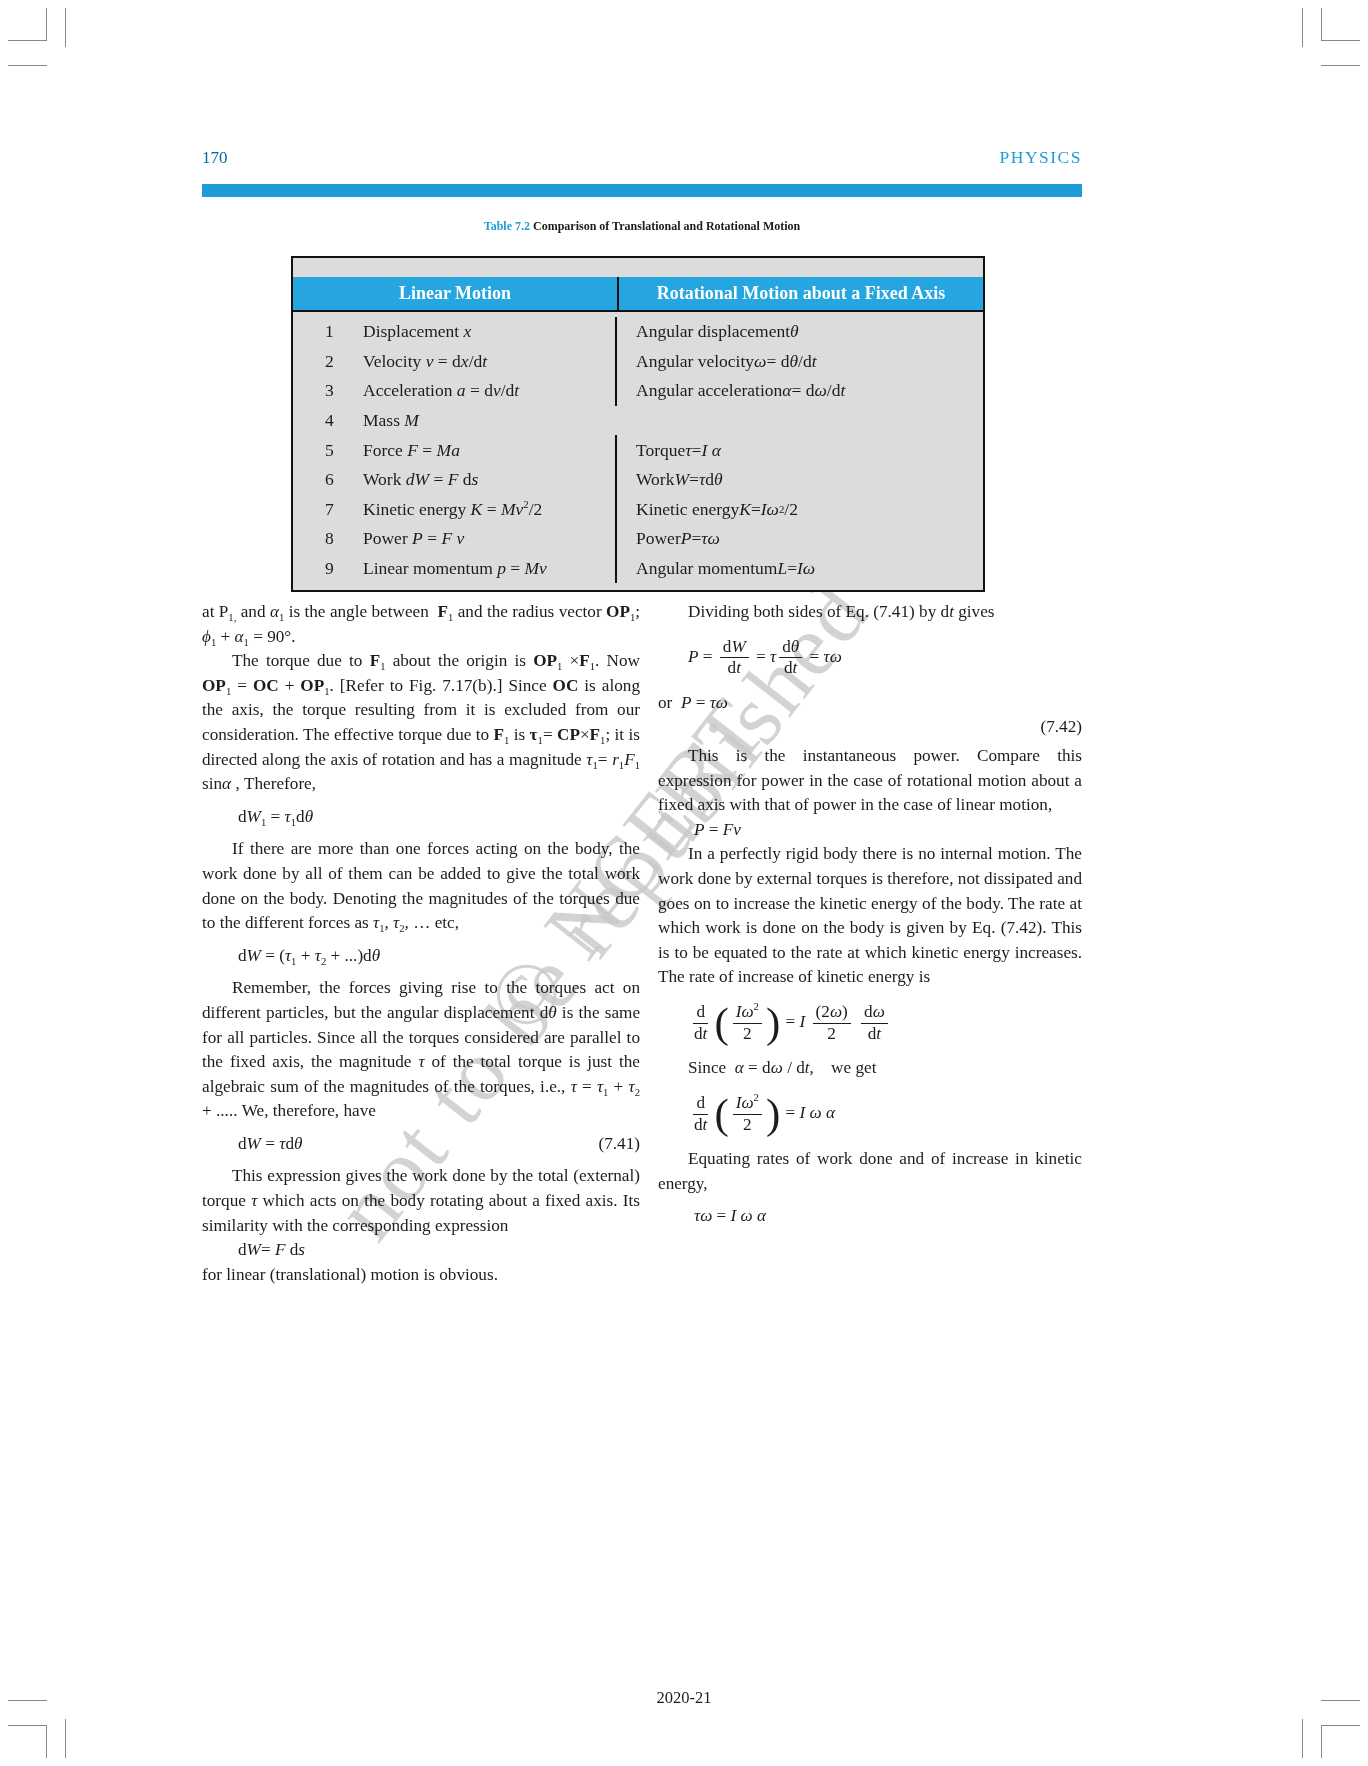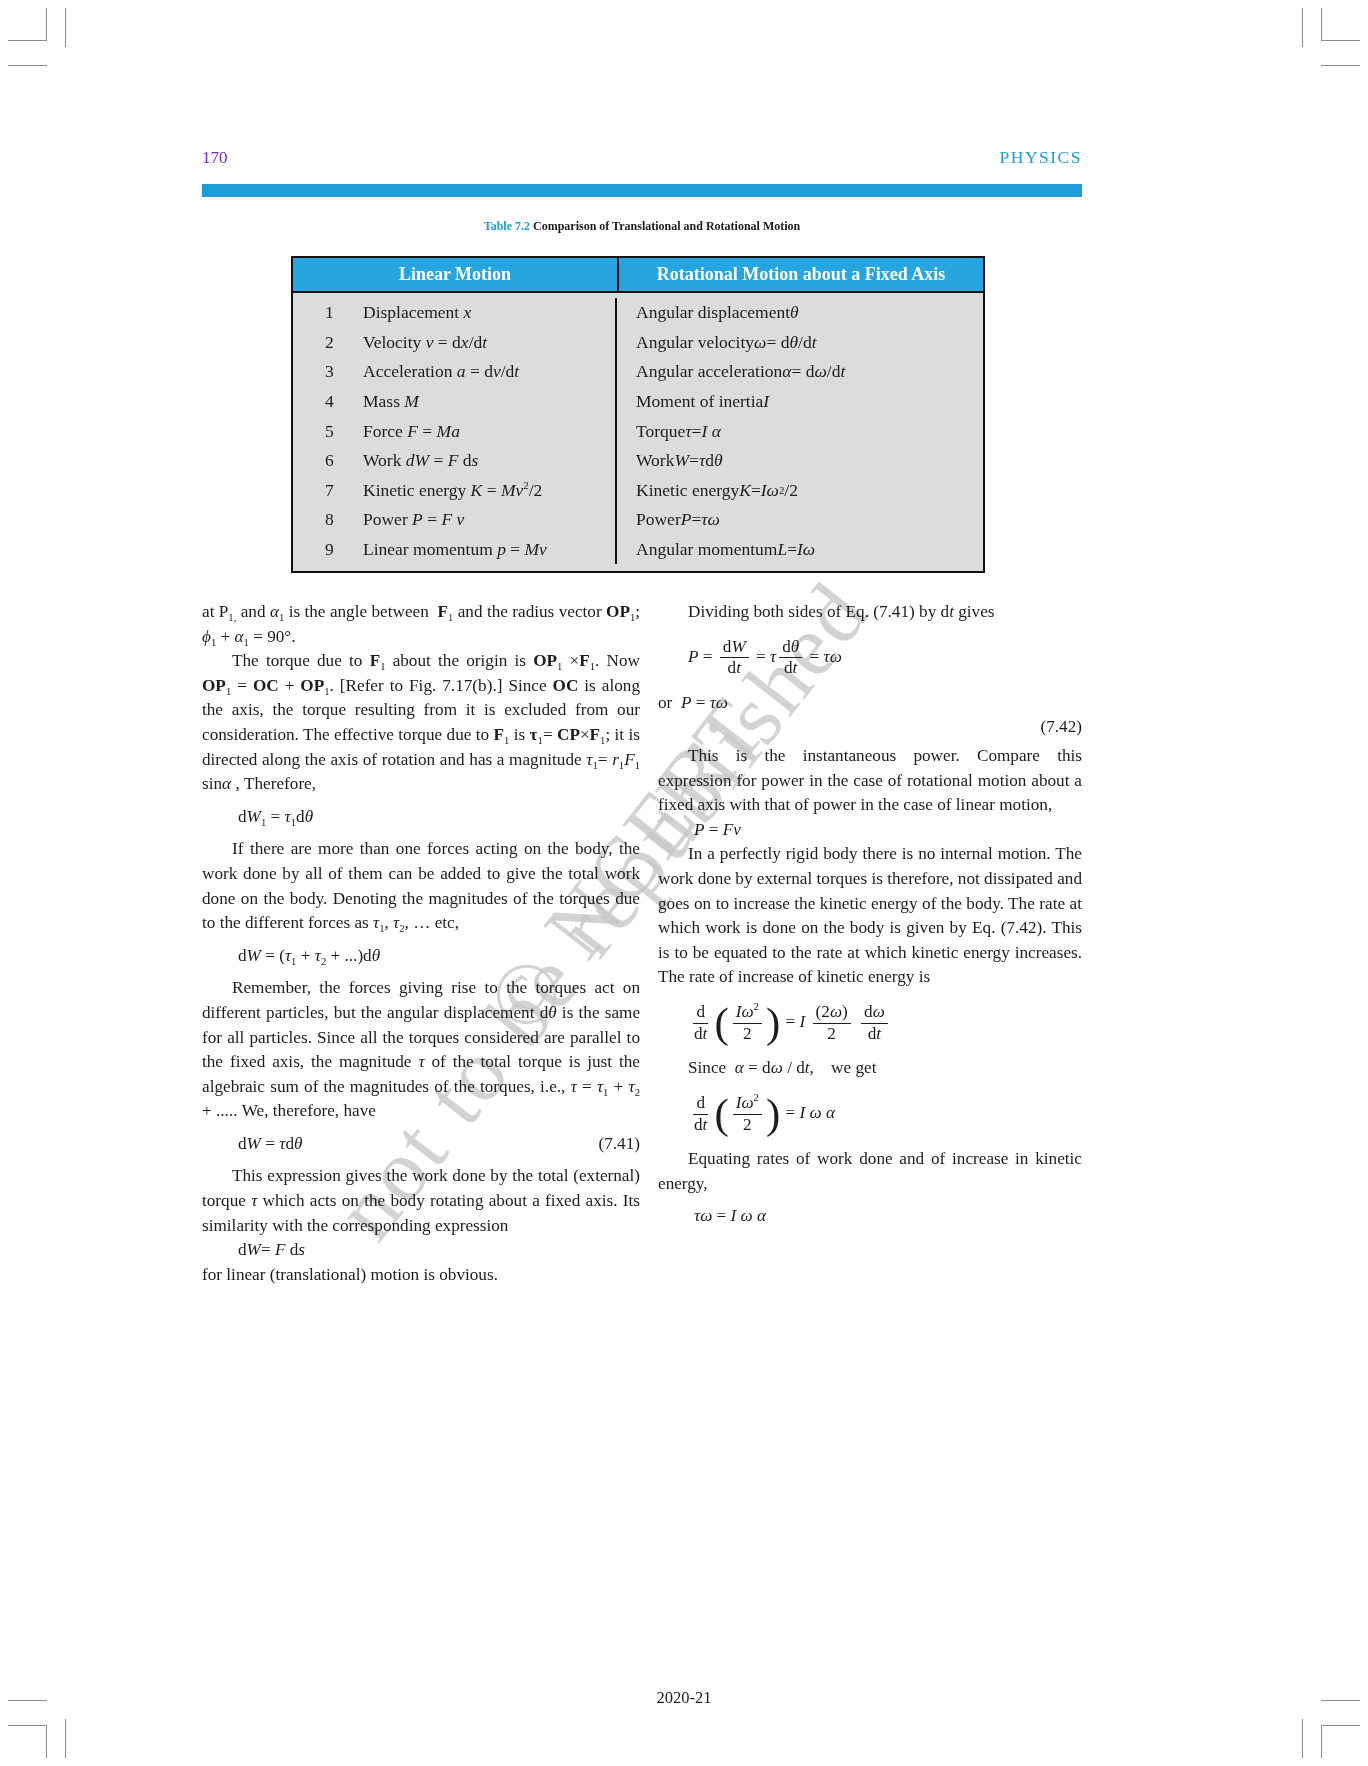--- a/index.html
+++ b/index.html
@@ -17,31 +17,31 @@
   .crop.bl{left:8px;top:1700px;transform:scaleY(-1);}
   .crop.br{left:1302px;top:1700px;transform:scale(-1,-1);}
   
   .wm{position:absolute;white-space:nowrap;color:#c9c9c9;opacity:.8;font-size:88px;
       letter-spacing:3px;z-index:0;font-family:"Liberation Serif",serif;}
   .wm1{left:430px;top:815px;transform:rotate(-52deg);}
   .wm2{left:200px;top:860px;transform:rotate(-52deg);}
   
   .header{position:absolute;left:202px;top:147px;width:880px;display:flex;
           justify-content:space-between;align-items:flex-end;z-index:2;}
-  .pagenum{font-size:17px;color:#6d28d9;}
+  .pagenum{font-size:17px;color:#0369a1;}
   .running-head{font-size:17.5px;color:#1e9cd7;letter-spacing:1.5px;}
   .bar{position:absolute;left:202px;top:184px;width:880px;height:13px;background:#1e9cd7;z-index:2;}
   
   .table-title{position:absolute;left:202px;top:219px;width:880px;text-align:center;
                font-weight:bold;font-size:12px;z-index:2;}
   .table-title .lbl{color:#1e9cd7;}
   .cmp-table{position:absolute;left:291px;top:256px;width:694px;border:2.5px solid #111;
              background:#dcdcdd;z-index:2;box-sizing:border-box;}
   .thead{display:flex;background:#25a6e0;color:#ffffff;font-weight:bold;font-size:18px;
-         border-bottom:2px solid #111;height:33px;align-items:center;}
+         border-bottom:2px solid #111;height:33px;align-items:center;margin-top:19px;}
   .thead .h1{width:324px;text-align:center;}
   .thead .h2{flex:1;text-align:center;border-left:2px solid #111;height:100%;
              display:flex;align-items:center;justify-content:center;}
   .tbody{padding:5px 0 7px 0;}
   .trow{display:flex;height:29.6px;align-items:center;font-size:17.5px;}
   .trow .num{width:38px;margin-left:32px;}
   .trow .lin{width:252px;}
   .trow .rot{flex:1;border-left:2px solid #111;padding-left:19px;align-self:stretch;
              display:flex;align-items:center;}
   
@@ -132,21 +132,20 @@
 
         <div class="trow">
           <span class="num">3</span>
           <span class="lin">Acceleration <i>a</i> = d<i>v</i>/d<i>t</i></span>
           <span class="rot">Angular acceleration <i>α</i> = d<i>ω</i>/d<i>t</i></span>
         </div>
 
         <div class="trow">
           <span class="num">4</span>
           <span class="lin">Mass <i>M</i></span>
-          <span class="rot">Moment of inertia <i>I</i></span>
         </div>
 
         <div class="trow">
           <span class="num">5</span>
           <span class="lin">Force <i>F</i> = <i>Ma</i></span>
           <span class="rot">Torque <i>τ</i> = <i>I α</i></span>
         </div>
 
         <div class="trow">
           <span class="num">6</span>

